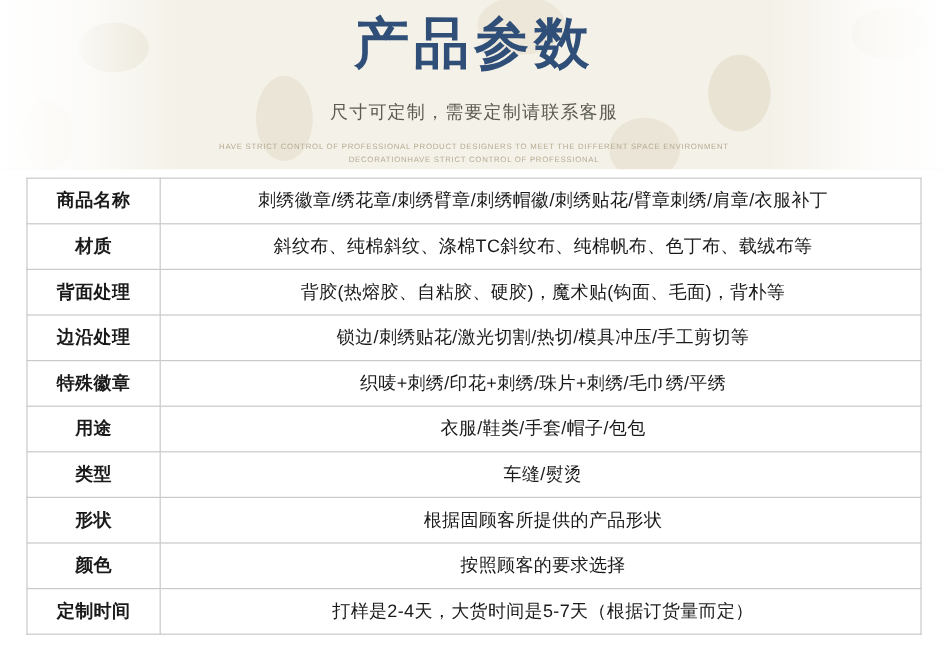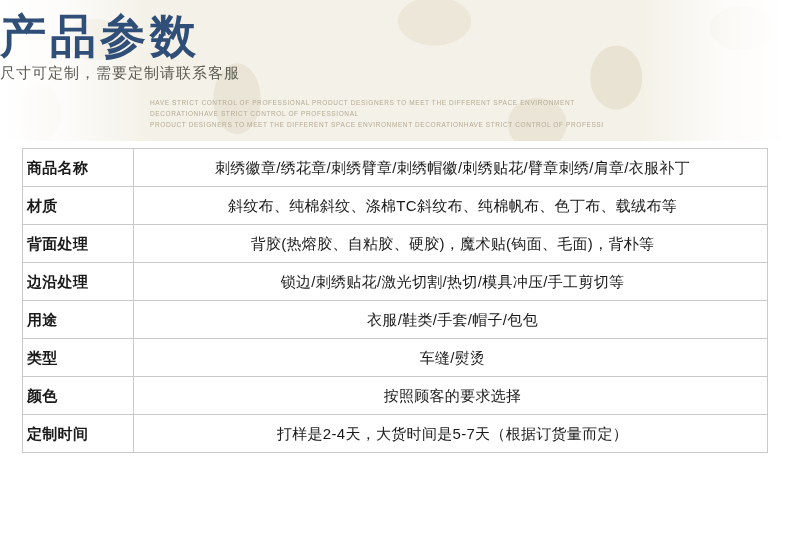--- a/index.html
+++ b/index.html
@@ -54,33 +54,33 @@
     left: 0;
     background: linear-gradient(to right, #ffffff 0%, rgba(255,255,255,0.75) 45%, rgba(255,255,255,0) 100%);
   }
   .banner .fade-right {
     right: 0;
     background: linear-gradient(to left, #ffffff 0%, rgba(255,255,255,0.75) 45%, rgba(255,255,255,0) 100%);
   }
   .banner-inner {
     position: relative;
     z-index: 2;
-    text-align: left;
+    text-align: center;
     padding-top: 8px;
   }
   .banner-title {
     font-size: 46px;
     letter-spacing: 4px;
     color: #2f4e78;
     font-weight: bold;
     line-height: 56px;
     font-family: "Liberation Sans", sans-serif;
   }
   .banner-subtitle {
-    margin-top: 0;
+    margin-top: 20px;
     font-size: 15px;
     color: #5b5b52;
     letter-spacing: 1px;
   }
   .banner-eng {
     margin-top: 14px;
     font-size: 6.5px;
     color: #b6ab92;
     letter-spacing: 0.6px;
     line-height: 11px;
@@ -102,20 +102,21 @@
     border: 1px solid #c9c9c9;
     font-size: 15px;
     color: #1a1a1a;
     padding: 0 10px;
     line-height: 20px;
     letter-spacing: 0.3px;
     vertical-align: middle;
   }
   table.spec td.label {
     width: 102px;
+    text-align: center;
     font-weight: bold;
     white-space: nowrap;
     padding: 0 4px;
   }
   table.spec td.value {
     text-align: center;
     padding-left: 14px;
   }
 </style>
 </head>
@@ -150,26 +151,34 @@
         </tr>
         <tr>
           <td class="label">背面处理</td>
           <td class="value">背胶(热熔胶、自粘胶、硬胶)，魔术贴(钩面、毛面)，背朴等</td>
         </tr>
         <tr>
           <td class="label">边沿处理</td>
           <td class="value">锁边/刺绣贴花/激光切割/热切/模具冲压/手工剪切等</td>
         </tr>
         <tr>
+          <td class="label">特殊徽章</td>
+          <td class="value">织唛+刺绣/印花+刺绣/珠片+刺绣/毛巾绣/平绣</td>
+        </tr>
+        <tr>
           <td class="label">用途</td>
           <td class="value">衣服/鞋类/手套/帽子/包包</td>
         </tr>
         <tr>
           <td class="label">类型</td>
           <td class="value">车缝/熨烫</td>
+        </tr>
+        <tr>
+          <td class="label">形状</td>
+          <td class="value">根据固顾客所提供的产品形状</td>
         </tr>
         <tr>
           <td class="label">颜色</td>
           <td class="value">按照顾客的要求选择</td>
         </tr>
         <tr>
           <td class="label">定制时间</td>
           <td class="value">打样是2-4天，大货时间是5-7天（根据订货量而定）</td>
         </tr>
       </tbody>

